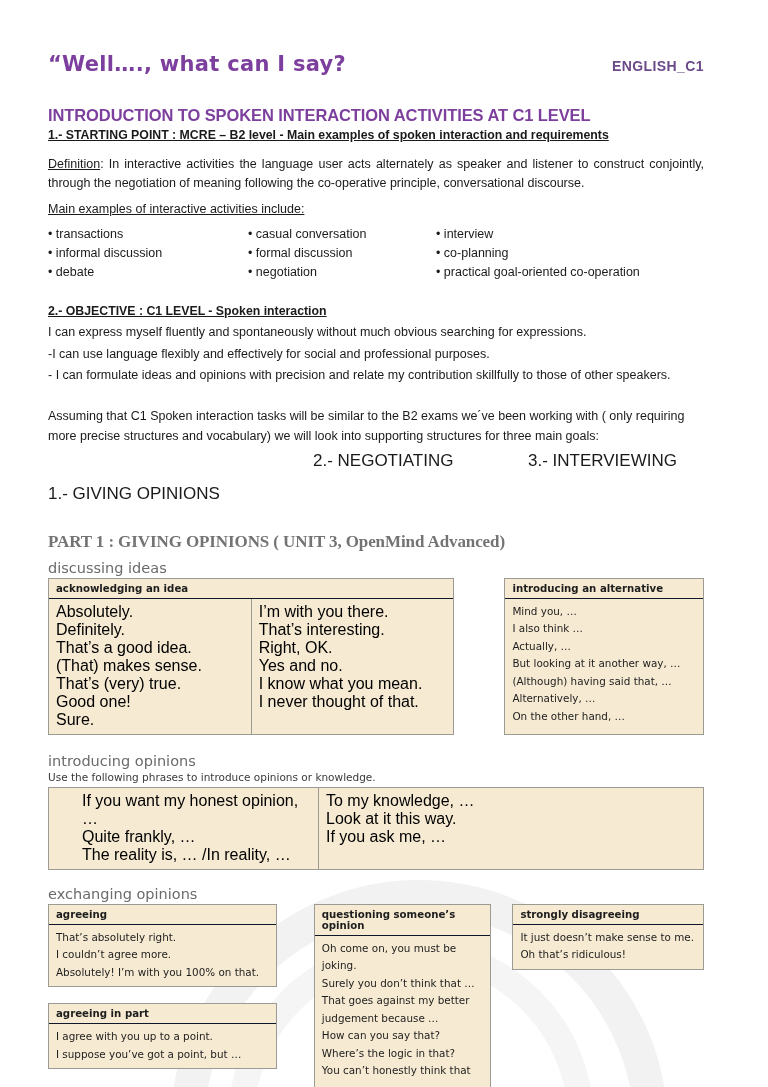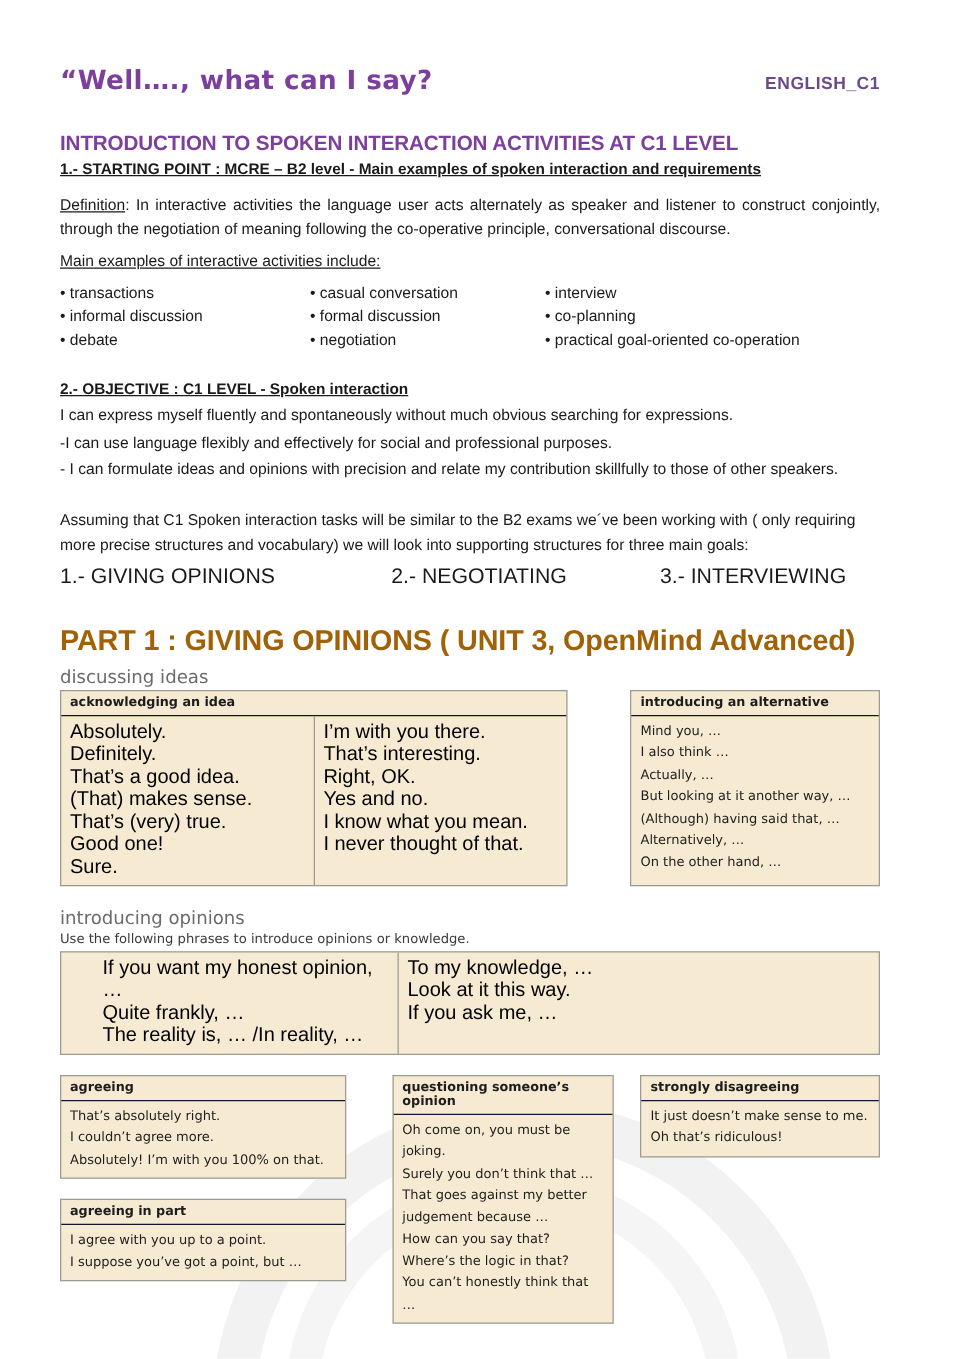--- a/index.html
+++ b/index.html
@@ -102,29 +102,30 @@
     margin-top: 2px;
   }
   .bullet-grid span { white-space: nowrap; }
 
   .goals {
     display: flex;
     font-size: 17px;
     color: #1a1a1a;
     margin-top: 5px;
   }
-  .goals .g1 { width: 265px; }
+  .goals .g1 { width: 265px; margin-top: 33px; }
   .goals .g2 { width: 215px; }
 
   h2.part-title {
-    color: #a16207;
-    font-size: 23px;
+    color: #737373;
+    font-size: 17px;
     font-weight: bold;
     margin: 28px 0 8px 0;
     letter-spacing: -0.1px;
+    font-family: Liberation Serif, serif;
   }
 
   
   .extract { margin-top: 2px; }
   .extract-head {
     font-size: 14.5px;
     color: #6b6b6b;
     font-family: "DejaVu Sans", sans-serif;
     margin-bottom: 2px;
   }
@@ -293,20 +294,21 @@
         <div class="col">
           <div class="line">To my knowledge, …</div>
           <div class="line">Look at it this way.</div>
           <div class="line">If you ask me, …</div>
         </div>
       </div>
     </div>
   </div>
 
   <div class="extract" style="margin-top:16px;">
+    <div class="extract-head">exchanging opinions</div>
 
     <div class="row" style="align-items:flex-start;">
 
       <div style="width:245px;">
         <div class="box">
           <div class="box-title">agreeing</div>
           <div class="box-body">
             <div class="line">That’s absolutely right.</div>
             <div class="line">I couldn’t agree more.</div>
             <div class="line">Absolutely! I’m with you 100% on that.</div>

